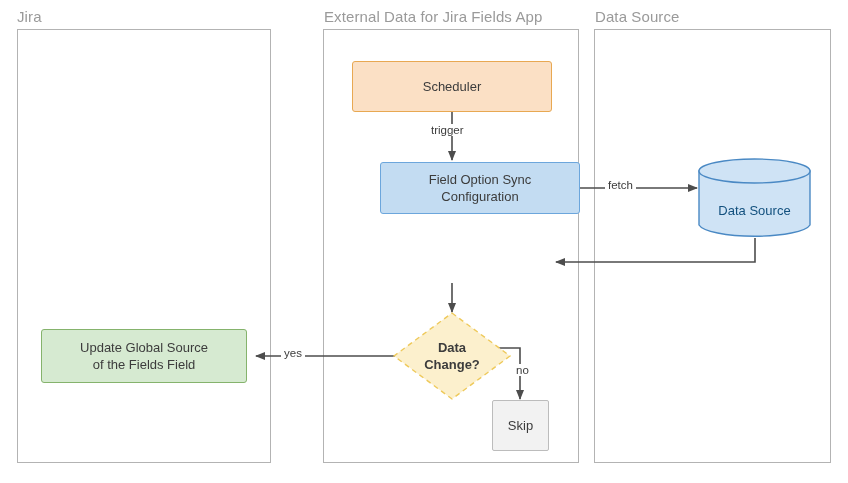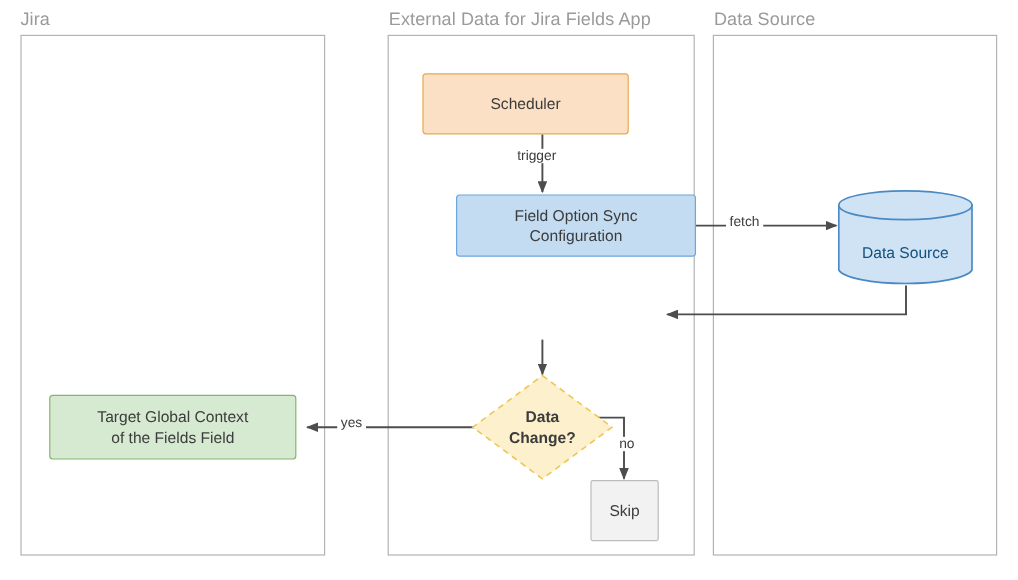--- a/index.html
+++ b/index.html
@@ -152,21 +152,21 @@
 
     <g>
       <path d="M396,356 L256,356" stroke="#4d4d4d" stroke-width="1.6" fill="none" marker-end="url(#arrowhead)"></path>
     </g>
 
     <g>
       <path d="M492,348 L520,348 L520,399" stroke="#4d4d4d" stroke-width="1.6" fill="none" marker-end="url(#arrowhead)"></path>
     </g>
   </svg>
 
-  <div class="node node-scheduler" style="left:352px; top:61px; width:172px; height:51px;">
+  <div class="node node-scheduler" style="left:352px; top:61px; width:200px; height:51px;">
     <span>Scheduler</span>
   </div>
 
   <div class="node node-blue" style="left:352px; top:162px; width:200px; height:52px;">
     <span>
       <span>Field Option Sync</span><br>
       <span>Configuration</span>
     </span>
   </div>
 
@@ -182,21 +182,21 @@
       </span>
     </div>
   </div>
 
   <div class="node node-gray" style="left:492px; top:400px; width:57px; height:51px;">
     <span>Skip</span>
   </div>
 
   <div class="node node-green" style="left:41px; top:329px; width:206px; height:54px;">
     <span>
-      <span>Target Global Context</span><br>
+      <span>Update Global Source</span><br>
       <span>of the Fields Field</span>
     </span>
   </div>
 
   <div class="cyl-wrap" style="left:698px; top:158px; width:113px; height:80px;">
     <svg width="113" height="80" viewBox="0 0 113 80">
       <path d="M1,13 L1,67 A56,13 0 0 0 112,67 L112,13 Z" fill="#cfe3f5" stroke="#4a89c4" stroke-width="1.4"></path>
       <ellipse cx="56.5" cy="13" rx="55.5" ry="12" fill="#cfe3f5" stroke="#4a89c4" stroke-width="1.4"></ellipse>
     </svg>
     <div class="cyl-label" style="padding-top:12px;">

